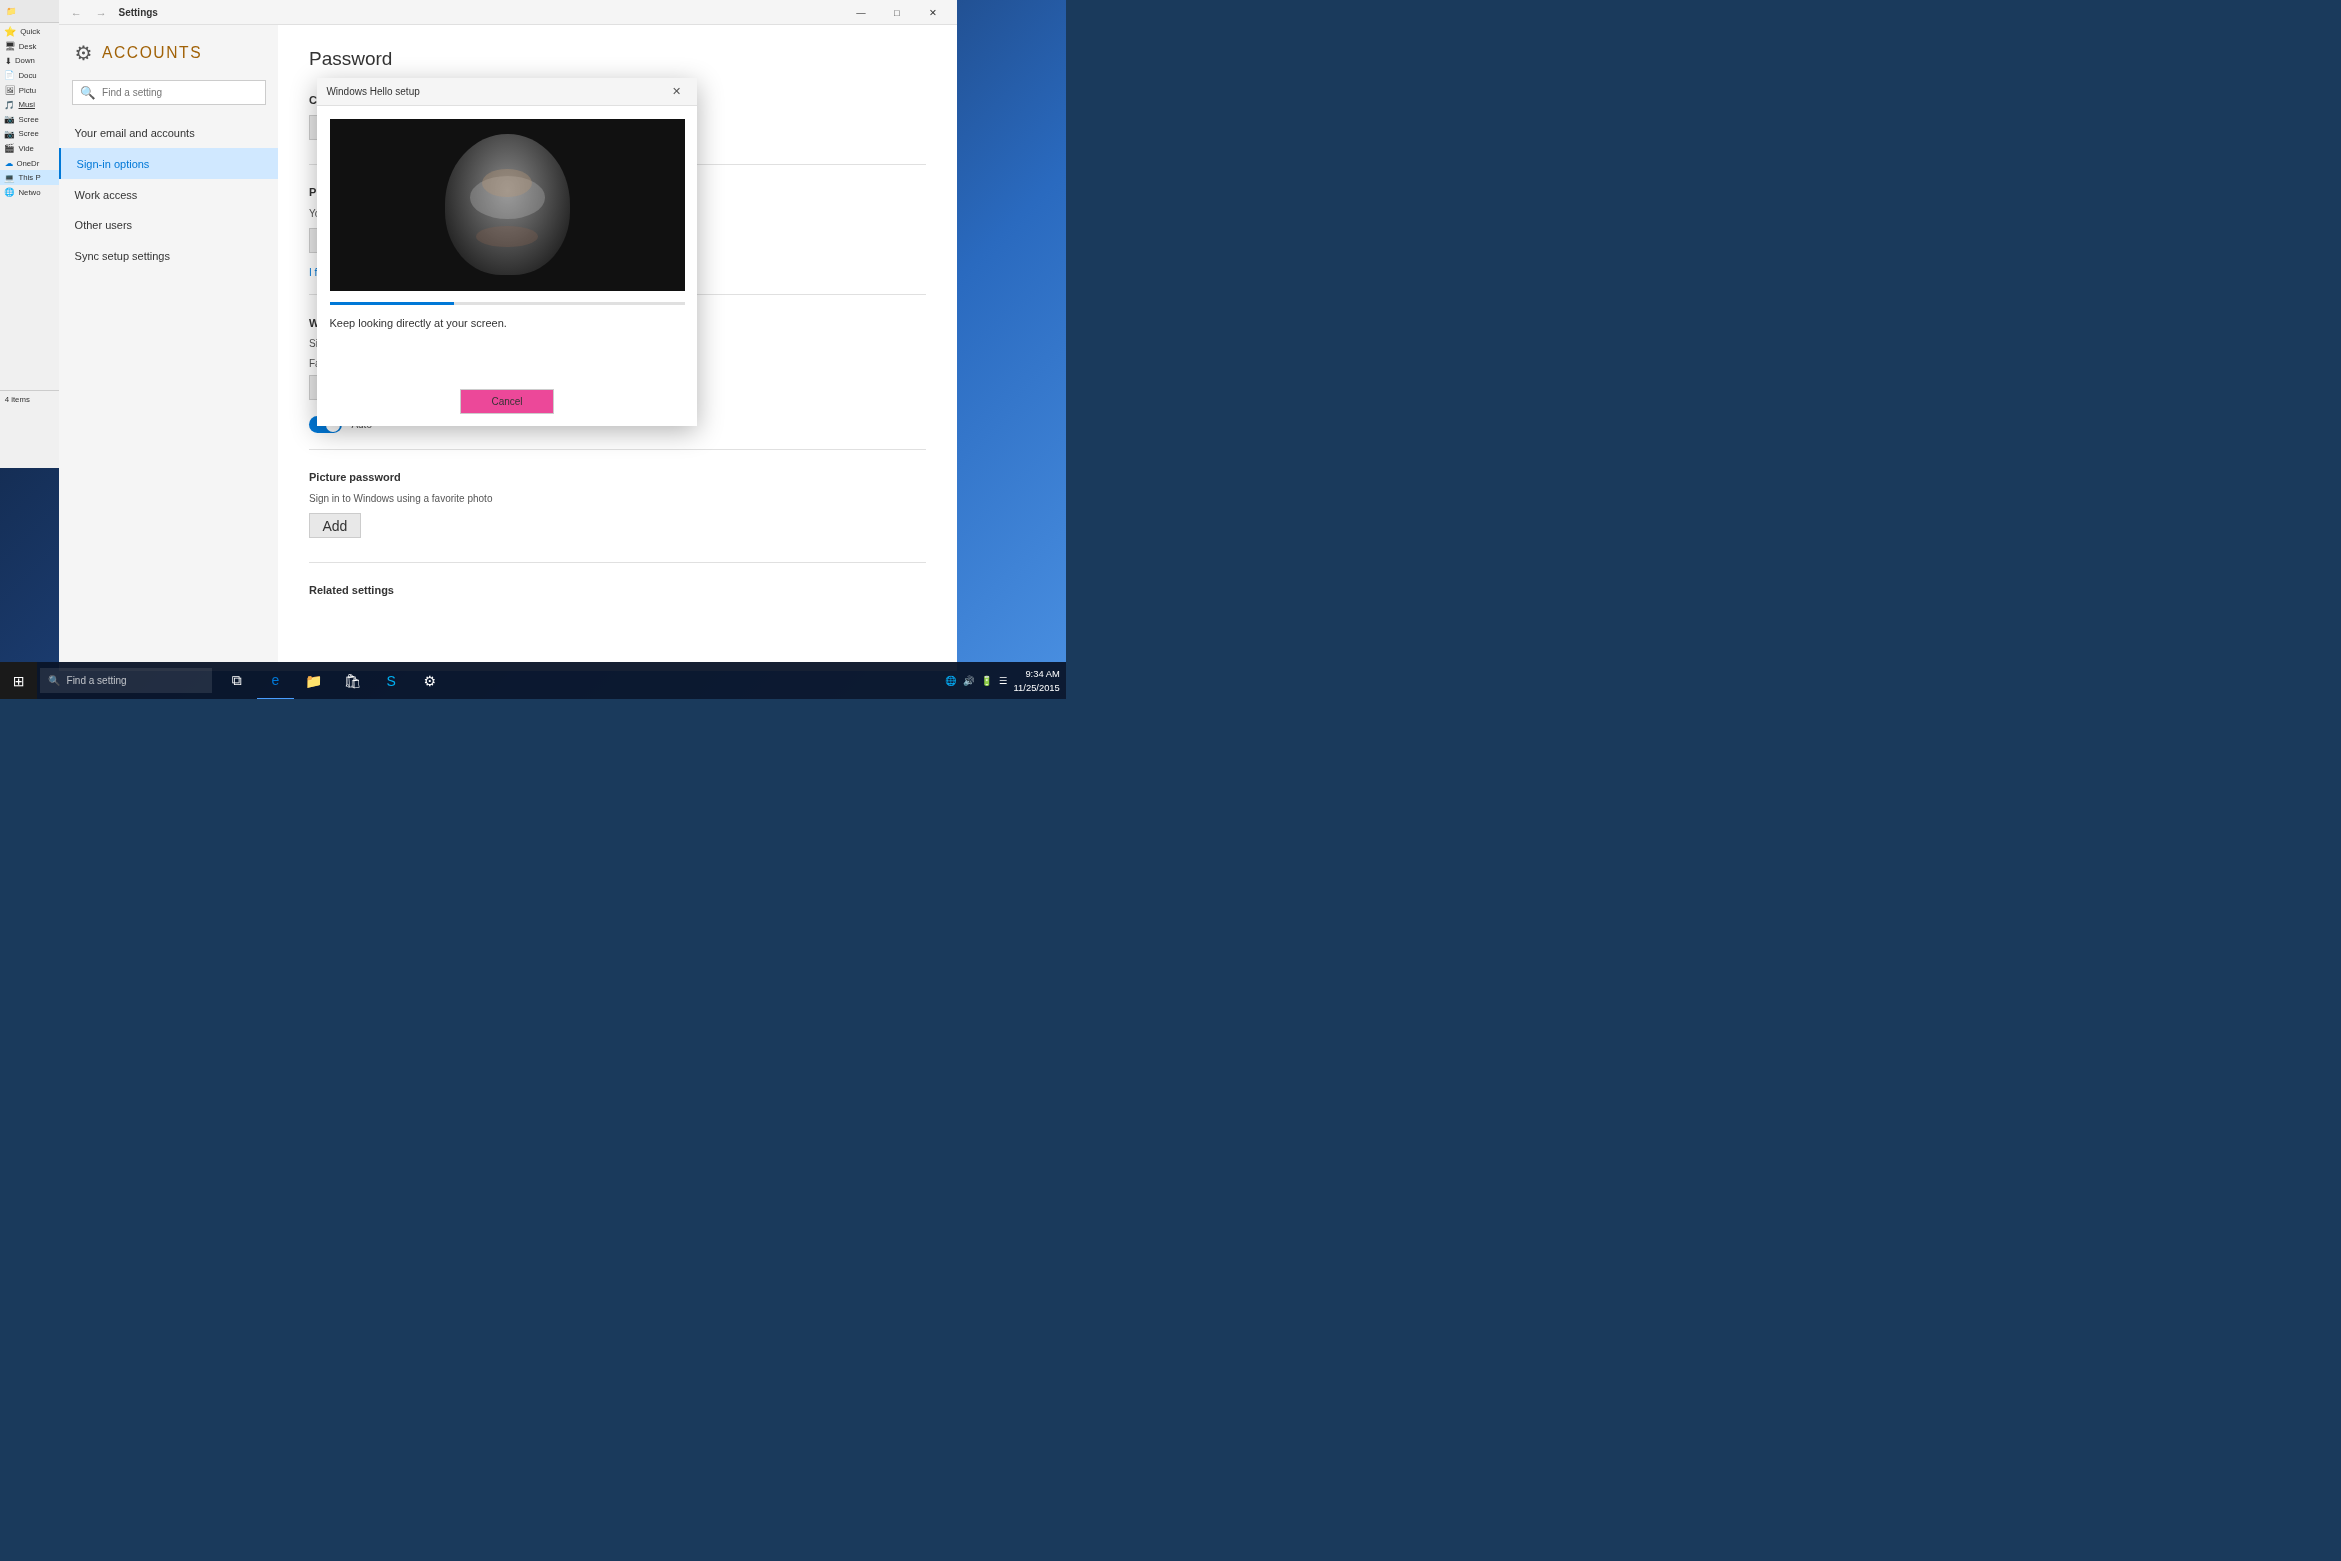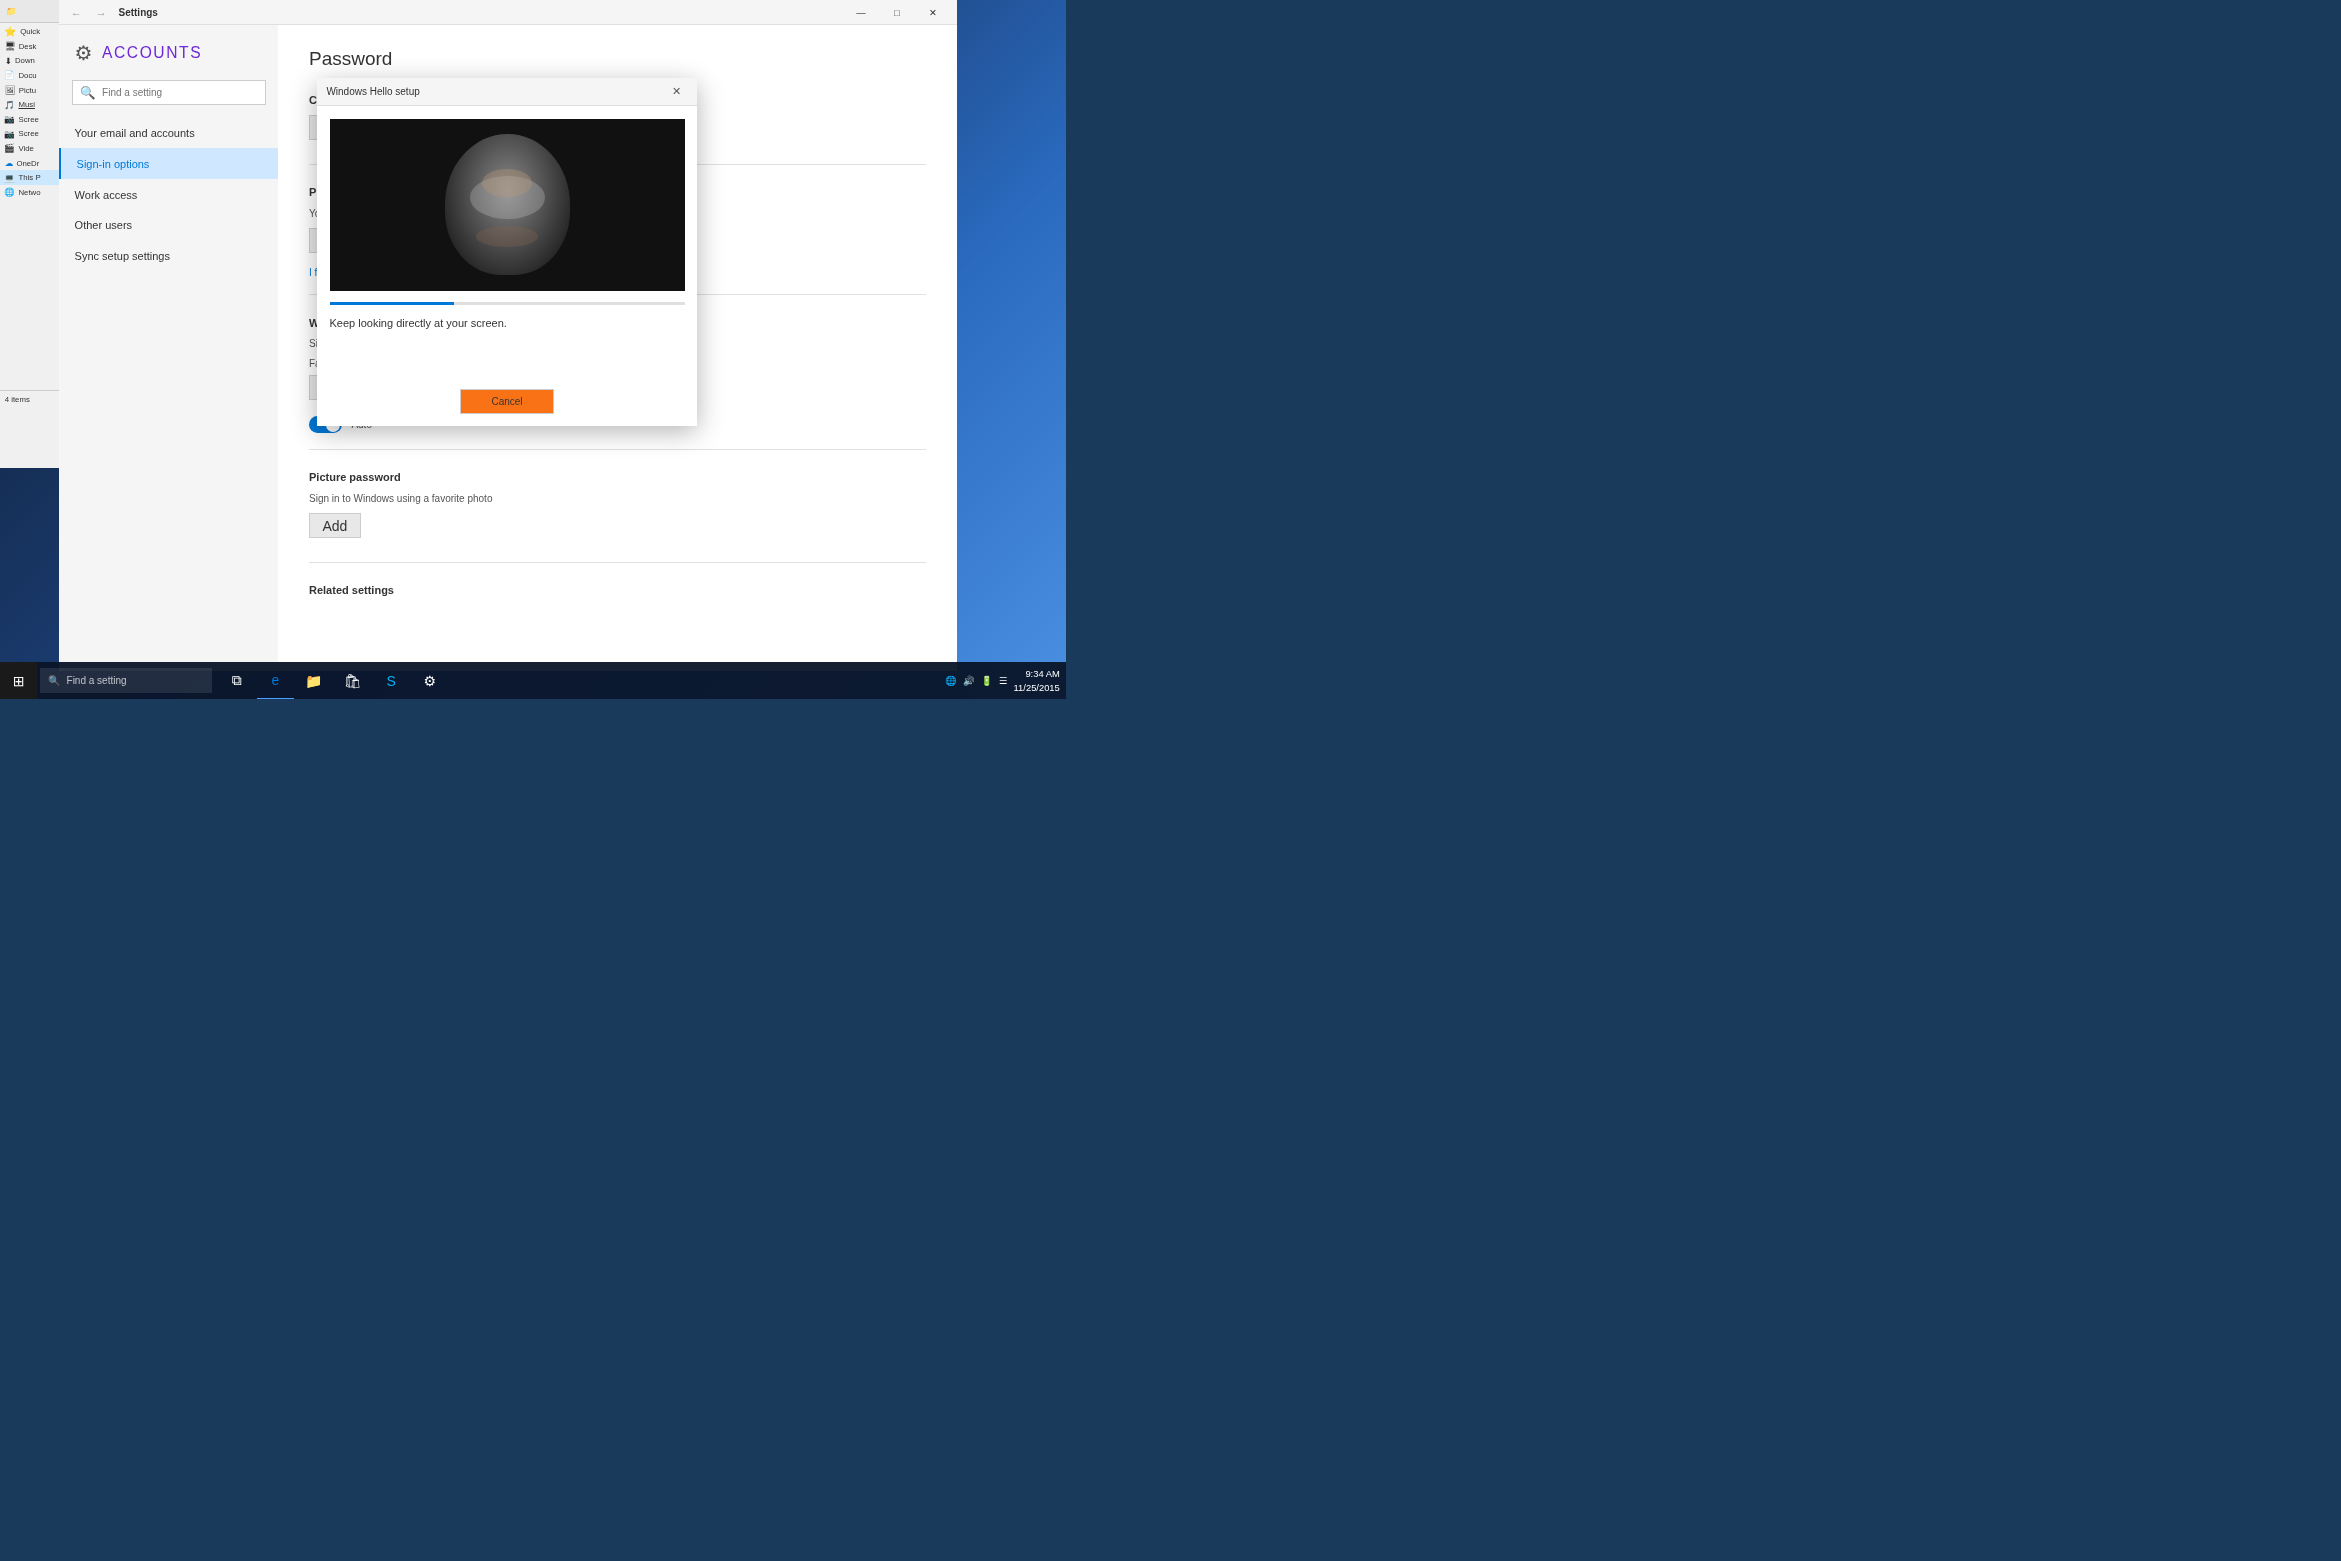--- a/index.html
+++ b/index.html
@@ -231,21 +231,21 @@
       gap: 9.4px;
       padding: 0 15.6px 15.6px 15.6px;
     }
     .settings-gear {
       font-size: 20px;
       color: #555;
     }
     .settings-title {
       font-size: 15.6px;
       font-weight: 300;
-      color: #6d28d9;
+      color: #a16207;
       letter-spacing: 1.6px;
       text-transform: uppercase;
     }
     .settings-search {
       margin: 0 12.5px 12.5px 12.5px;
       height: 25px;
       border: 0.8px solid #ccc;
       background: white;
       display: flex;
       align-items: center;
@@ -426,21 +426,21 @@
     }
     .dialog-footer {
       display: flex;
       justify-content: center;
       padding: 0 12.5px 12.5px 12.5px;
       gap: 6.2px;
     }
     .dialog-cancel-btn {
       min-width: 94px;
       height: 25px;
-      background: #f97316;
+      background: #ec4899;
       border: 0.8px solid #ccc;
       font-size: 10px;
       color: #333;
       cursor: pointer;
       display: flex;
       align-items: center;
       justify-content: center;
     }
 
     

